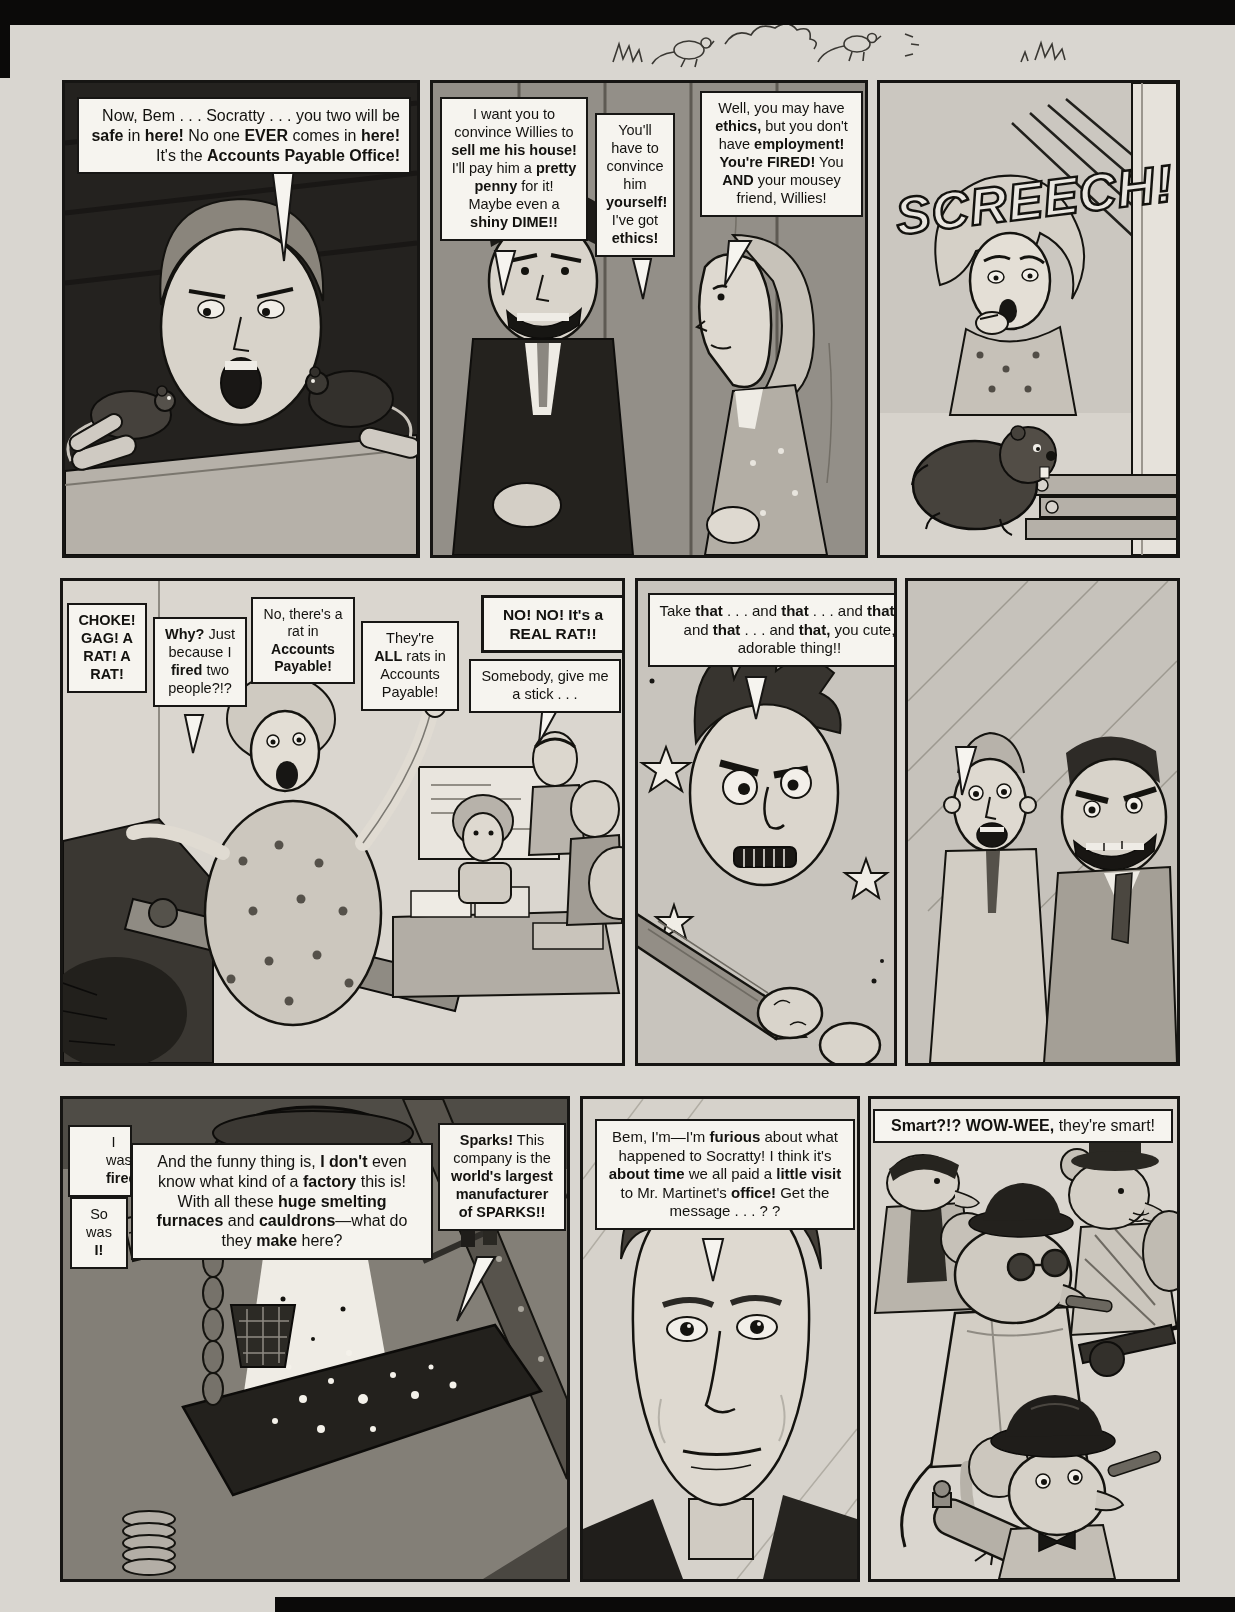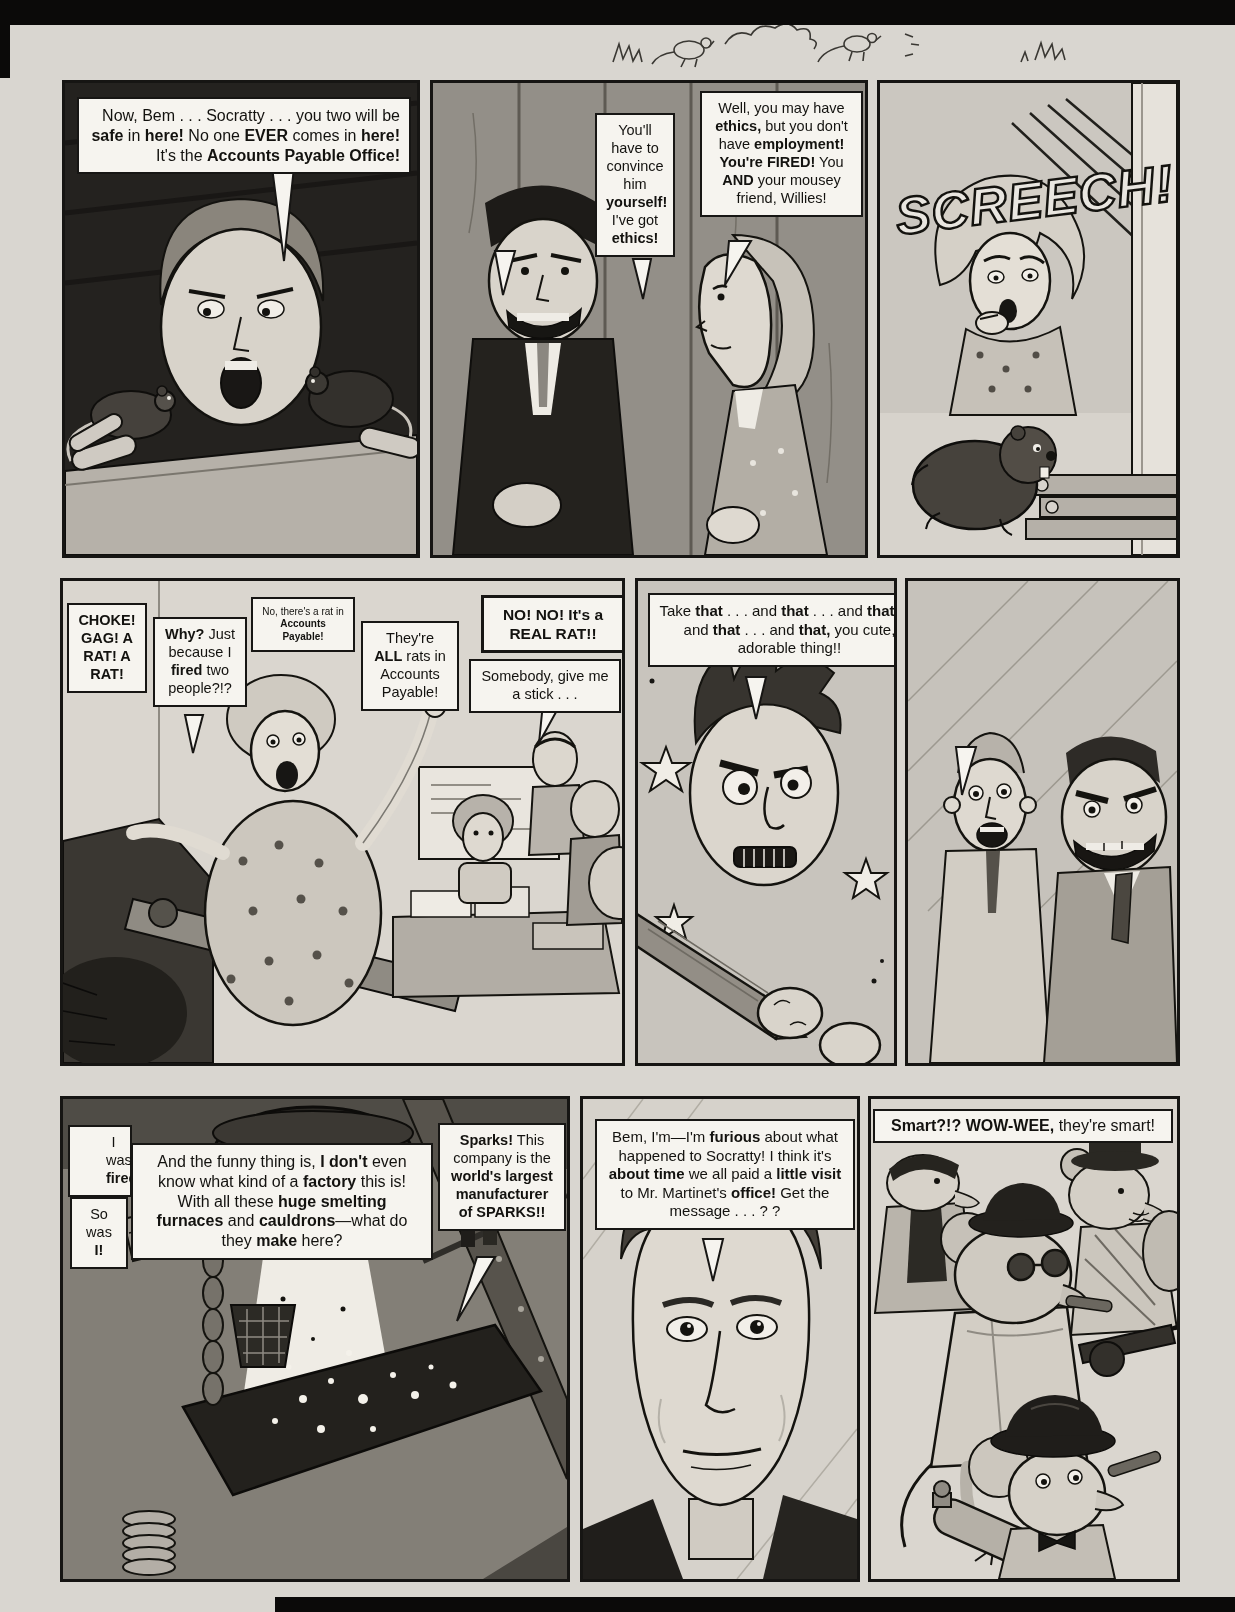--- a/index.html
+++ b/index.html
@@ -130,20 +130,21 @@
     </svg>
     <svg class="tail" style="left:60px;top:168px;" width="24" height="46" viewBox="0 0 24 46">
       <polygon points="2,0 22,0 10,44" fill="#f6f4ef" stroke="#171614" stroke-width="2"></polygon>
     </svg>
     <svg class="tail" style="left:198px;top:176px;" width="22" height="42" viewBox="0 0 22 42">
       <polygon points="2,0 20,0 12,40" fill="#f6f4ef" stroke="#171614" stroke-width="2"></polygon>
     </svg>
     <svg class="tail" style="left:290px;top:158px;" width="30" height="46" viewBox="0 0 30 46">
       <polygon points="6,0 28,0 2,44" fill="#f6f4ef" stroke="#171614" stroke-width="2"></polygon>
     </svg>
+    <div class="bubble" style="left:7px;top:14px;width:148px;font-size:14.5px;">I want you to convince Willies to <b>sell me his house!</b> I'll pay him a <b>pretty penny</b> for it! Maybe even a <b>shiny DIME!!</b></div>
     <div class="bubble" style="left:162px;top:30px;width:80px;font-size:14.5px;">You'll have to convince him <b>yourself!</b> I've got <b>ethics!</b></div>
     <div class="bubble" style="left:267px;top:8px;width:163px;font-size:14.5px;">Well, you may have <b>ethics,</b> but you don't have <b>employment!</b> <b>You're FIRED!</b> You <b>AND</b> your mousey friend, Willies!</div>
   </div>
 
   <div class="panel" style="left:877px;top:80px;width:303px;height:478px;">
     <svg class="art" viewBox="0 0 297 472" preserveAspectRatio="none">
       <rect width="297" height="472" fill="#cbc7c0"></rect>
       <rect y="330" width="297" height="142" fill="#d7d3cc"></rect>
       <g stroke="#21201c" stroke-width="2.5">
         <path d="M150 30 L272 140 M168 22 L282 120 M186 16 L290 104 M132 40 L258 158"></path>
@@ -249,21 +250,21 @@
       <ellipse cx="556" cy="302" rx="30" ry="36" fill="#d4cfc6" stroke="#14130f" stroke-width="2"></ellipse>
     </svg>
     <svg class="tail" style="left:120px;top:134px;" width="22" height="40" viewBox="0 0 22 40">
       <polygon points="2,0 20,0 10,38" fill="#f6f4ef" stroke="#171614" stroke-width="2"></polygon>
     </svg>
     <svg class="tail" style="left:474px;top:122px;" width="26" height="42" viewBox="0 0 26 42">
       <polygon points="6,0 24,0 2,40" fill="#f6f4ef" stroke="#171614" stroke-width="2"></polygon>
     </svg>
     <div class="bubble" style="left:4px;top:22px;width:80px;font-size:14.5px;"><b>CHOKE! GAG! A RAT! A RAT!</b></div>
     <div class="bubble" style="left:90px;top:36px;width:94px;font-size:14.5px;"><b>Why?</b> Just because I <b>fired</b> two people?!?</div>
-    <div class="bubble" style="left:188px;top:16px;width:104px;font-size:10px;">No, there's a rat in <b>Accounts Payable!</b></div>
+    <div class="bubble" style="left:188px;top:16px;width:104px;font-size:14px;">No, there's a rat in <b>Accounts Payable!</b></div>
     <div class="bubble" style="left:298px;top:40px;width:98px;font-size:14.5px;">They're <b>ALL</b> rats in Accounts Payable!</div>
     <div class="bubble shout" style="left:418px;top:14px;width:144px;"><b>NO! NO! It's a REAL RAT!!</b></div>
     <div class="bubble" style="left:406px;top:78px;width:152px;font-size:14.5px;">Somebody, give me a stick . . .</div>
   </div>
 
   <div class="panel" style="left:635px;top:578px;width:262px;height:488px;">
     <svg class="art" viewBox="0 0 256 482" preserveAspectRatio="none">
       <rect width="256" height="482" fill="#c8c4bd"></rect>
       <g fill="#171613">
           <circle cx="20" cy="60" r="3"></circle>

